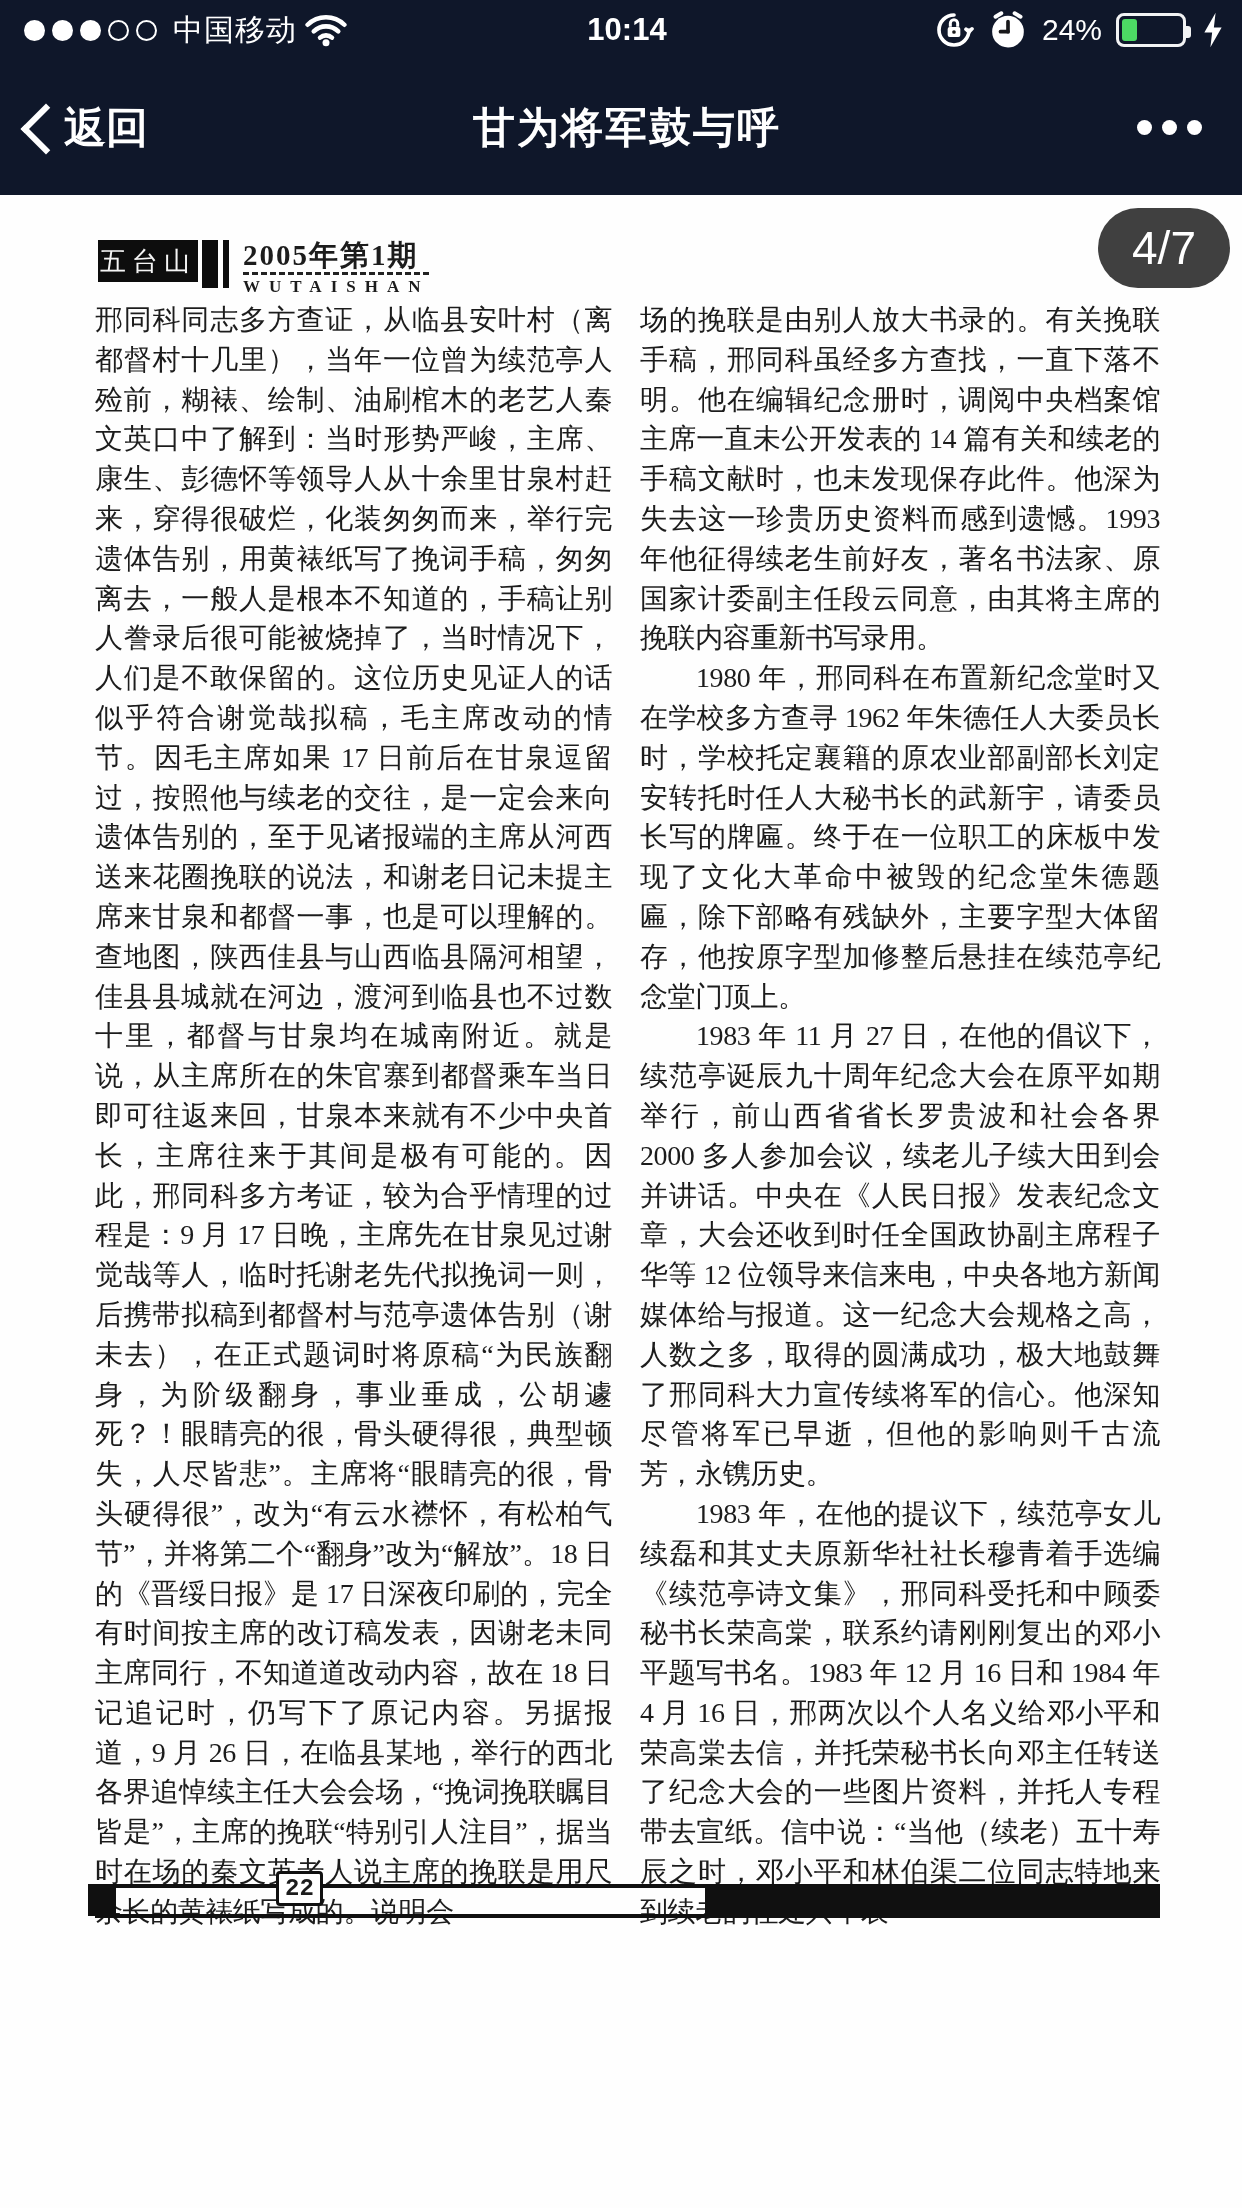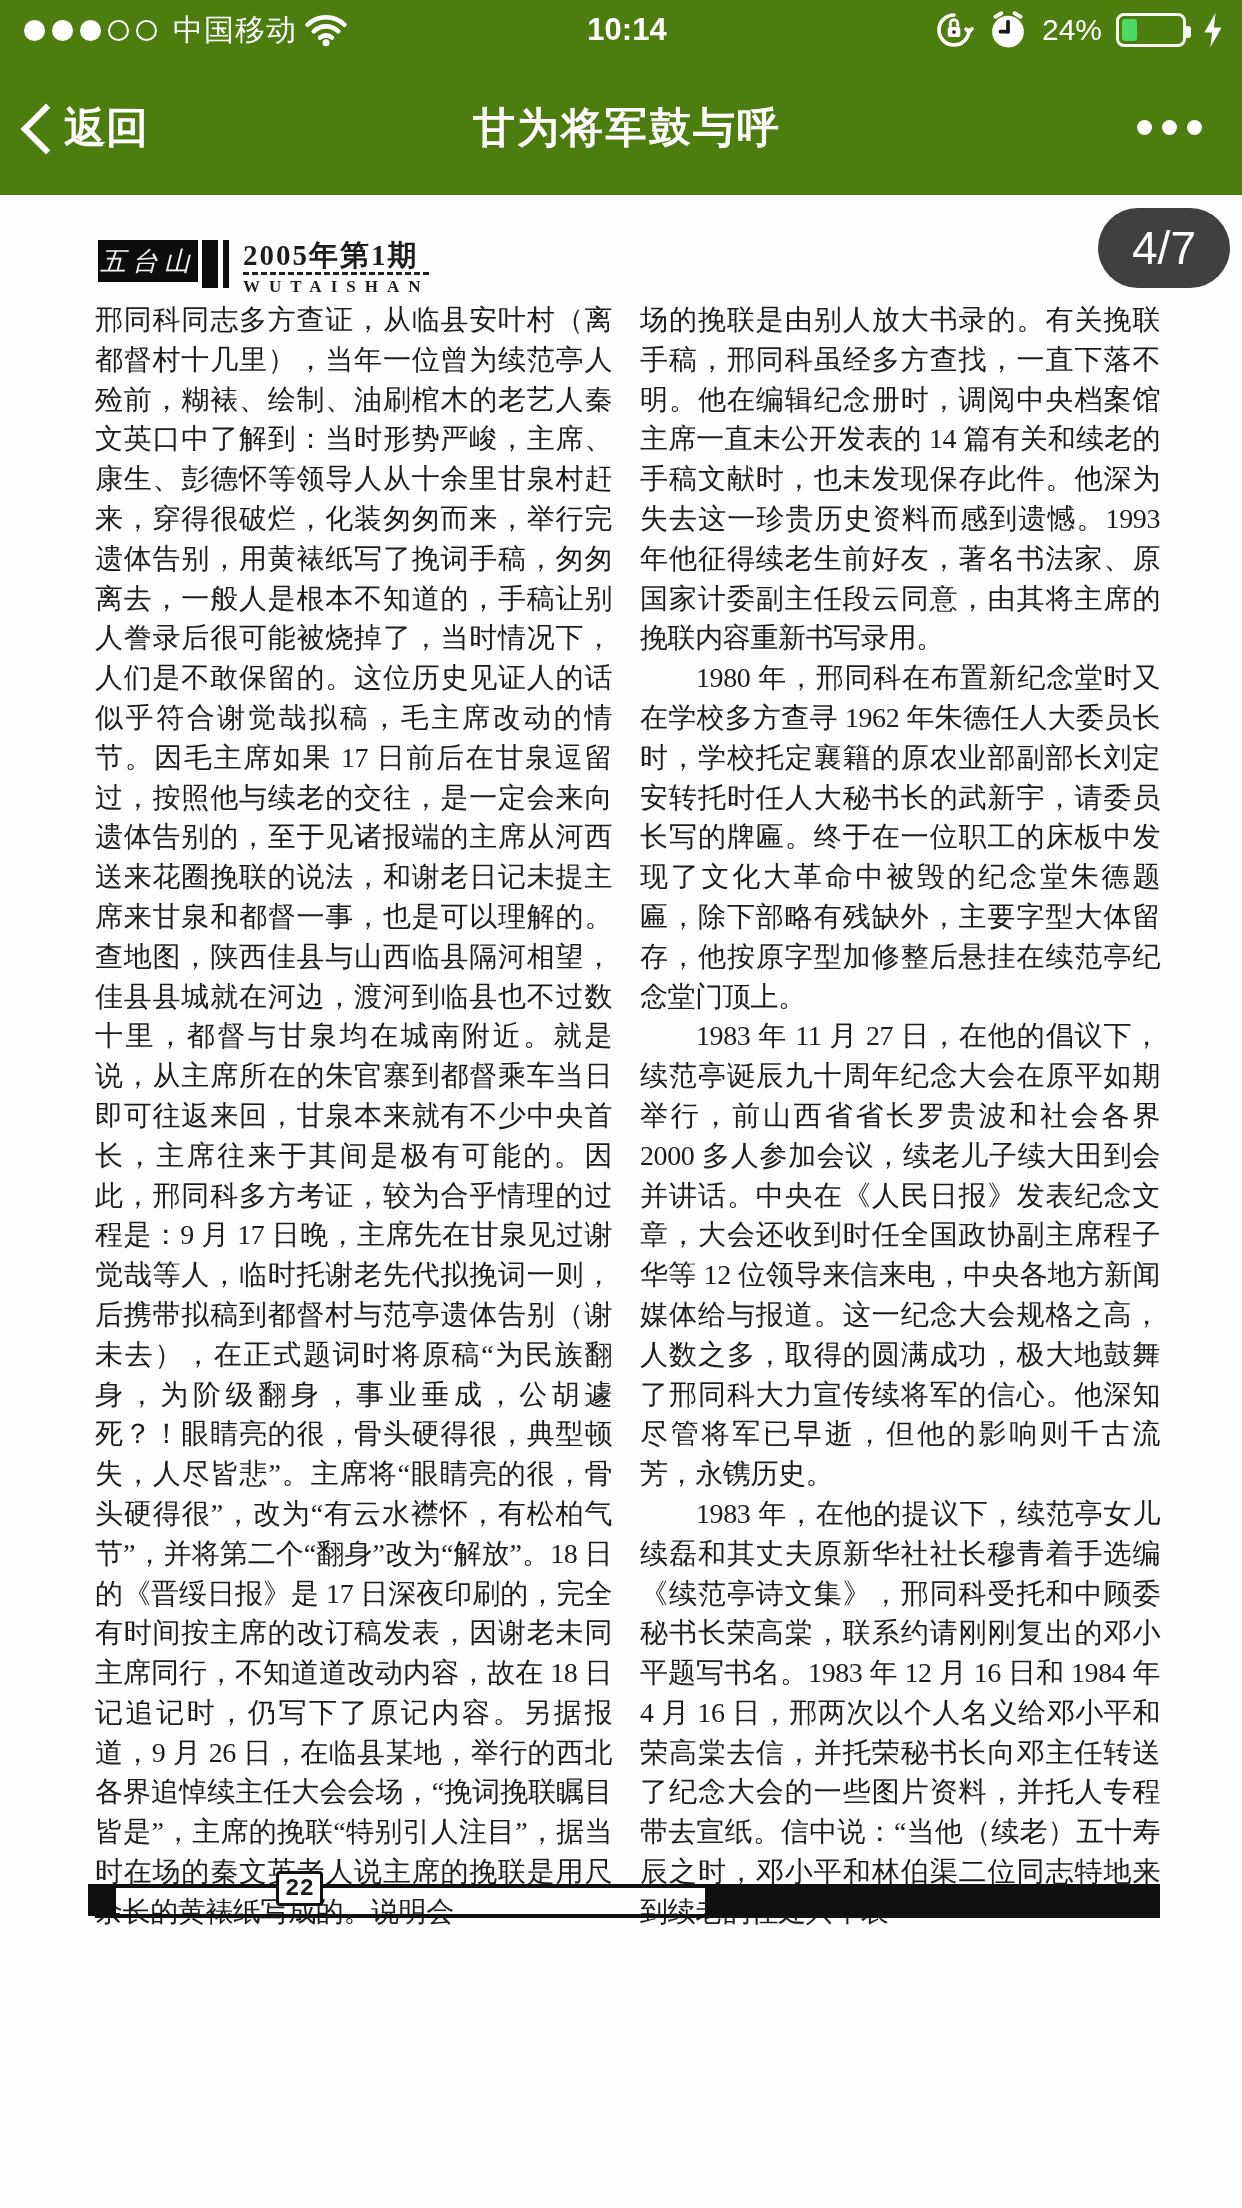--- a/index.html
+++ b/index.html
@@ -1,20 +1,20 @@
 <!DOCTYPE html>
 <html><head>
 <meta charset="utf-8">
 <style>
   html,body{margin:0;padding:0;background:#fff;}
   .screen{position:relative;width:1242px;height:2208px;background:#ffffff;overflow:hidden;
           font-family:"Liberation Sans","DejaVu Sans",sans-serif;}
 
   
-  .header{position:absolute;left:0;top:0;width:1242px;height:195px;background:#4d7c0f;}
+  .header{position:absolute;left:0;top:0;width:1242px;height:195px;background:#0f172a;}
   .statusbar{position:absolute;left:0;top:0;width:1242px;height:60px;color:#fff;}
   .sb-left{position:absolute;left:24px;top:0;height:60px;display:flex;align-items:center;gap:8px;}
   .dots{display:flex;gap:7px;margin-right:8px;}
   .dot{width:21px;height:21px;border-radius:50%;}
   .dot.on{background:#fff;}
   .dot.off{background:transparent;border:2.5px solid #fff;box-sizing:border-box;}
   .carrier{font-size:30px;letter-spacing:1px;}
   .sb-time{position:absolute;left:0;right:0;top:0;height:60px;display:flex;align-items:center;justify-content:center;
            font-size:31px;font-weight:600;color:#fff;margin-left:12px;}
   .sb-right{position:absolute;right:16px;top:0;height:60px;display:flex;align-items:center;gap:14px;color:#fff;}
@@ -35,21 +35,21 @@
   
   .page{position:absolute;left:0;top:195px;width:1242px;height:2013px;background:#fefefe;
         font-family:"Liberation Serif","DejaVu Serif",serif;color:#1c1c1c;}
 
   .badge{position:absolute;left:1098px;top:13px;width:132px;height:80px;border-radius:40px;background:#404040;
          color:#fff;display:flex;align-items:center;justify-content:center;font-size:46px;
          font-family:"Liberation Sans","DejaVu Sans",sans-serif;}
 
   .masthead{position:absolute;left:98px;top:45px;height:50px;display:flex;align-items:flex-start;}
   .logo-box{background:#0d0d0d;color:#f5f5f5;width:100px;height:42px;display:flex;align-items:center;justify-content:center;
-            font-size:26px;letter-spacing:6px;font-style:italic;}
+            font-size:26px;letter-spacing:6px;}
   .bar1{width:16px;height:48px;background:#0d0d0d;margin-left:4px;}
   .bar2{width:6px;height:48px;background:#0d0d0d;margin-left:5px;}
   .issue-wrap{margin-left:14px;}
   .issue{font-size:29px;font-weight:bold;letter-spacing:2px;line-height:30px;}
   .latin{font-size:17px;font-weight:bold;letter-spacing:9px;border-top:3px dashed #222;padding-top:2px;margin-top:2px;}
 
   .col{position:absolute;top:105px;text-align:justify;font-size:28px;line-height:39.8px;letter-spacing:-0.4px;}
   .col p{margin:0;}
   .col p.indent{text-indent:2em;}
   .col-left{left:95px;width:517px;}

